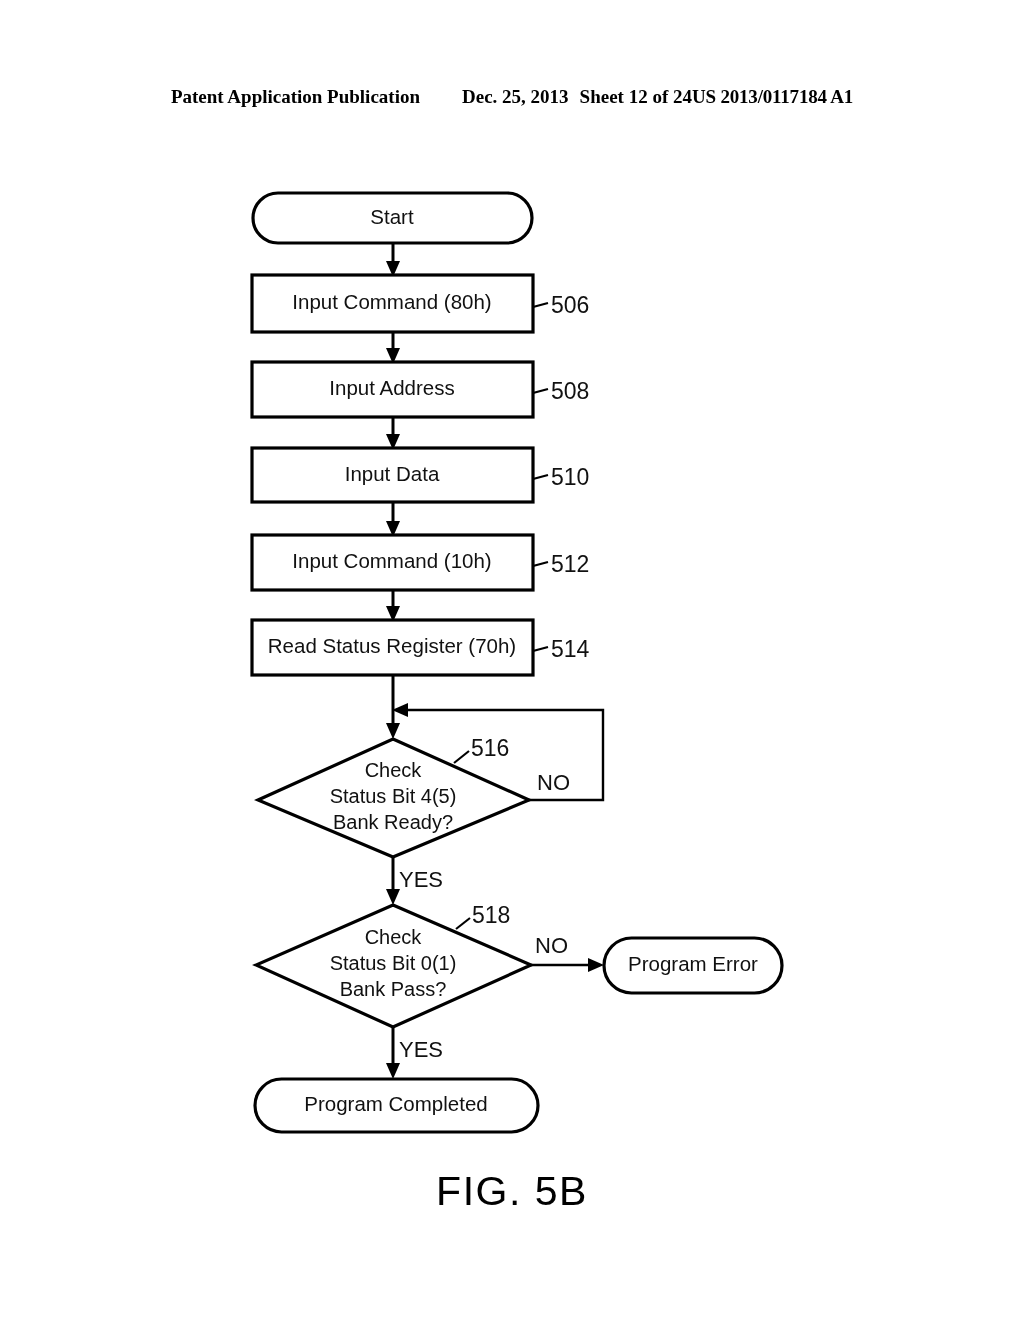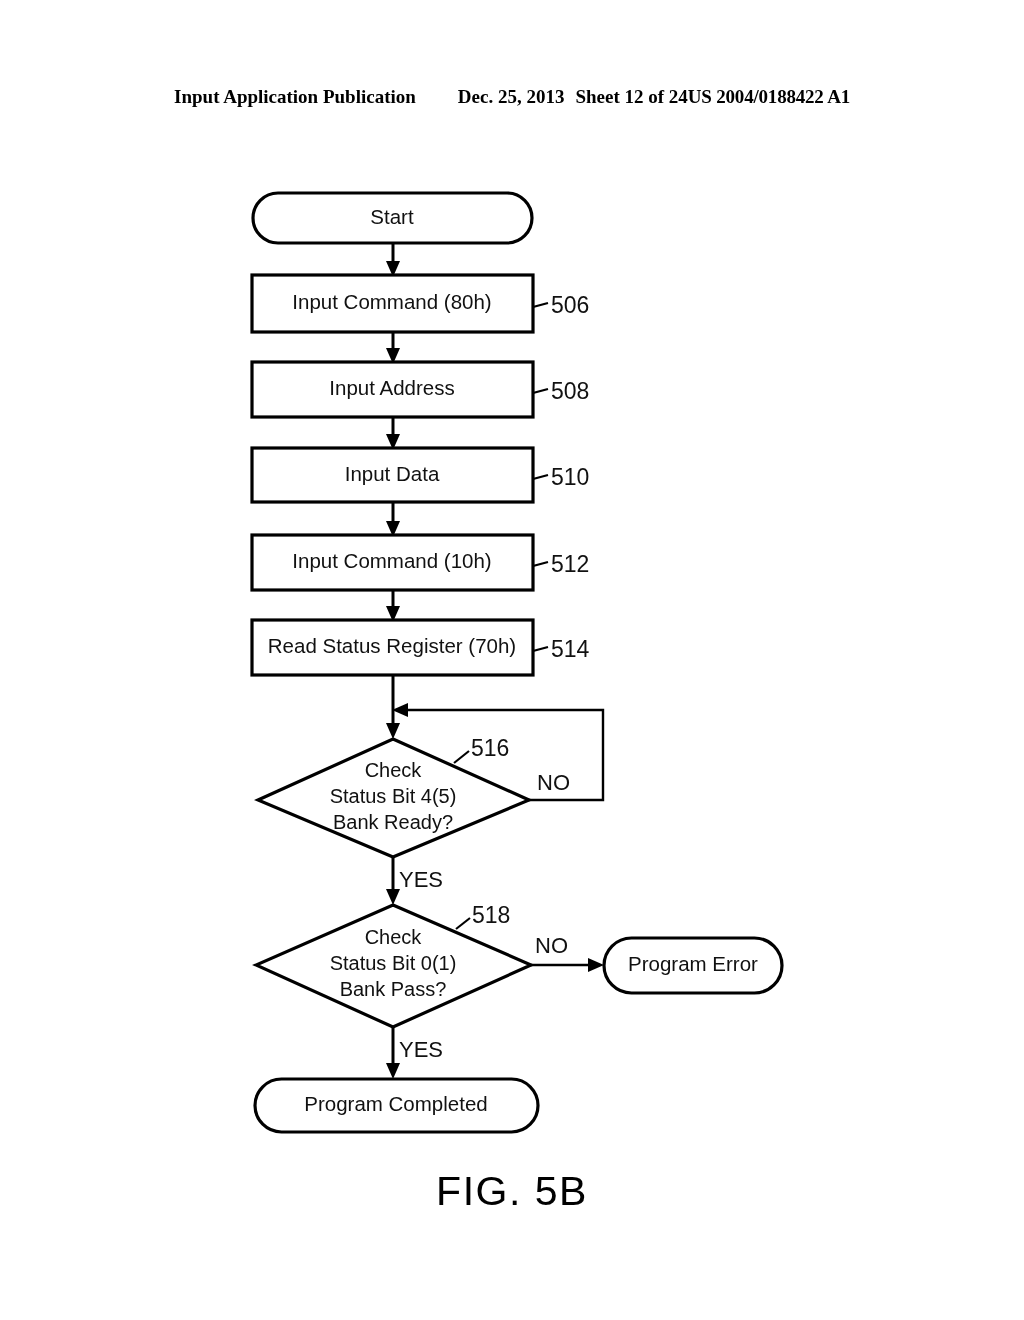--- a/index.html
+++ b/index.html
@@ -116,24 +116,24 @@
     letter-spacing: 1.5px;
     color: #000000;
   }
 </style>
 </head>
 <body>
 
 <div id="page">
 
   <div id="page-header">
-    <span class="hdr-pub">Input Application Publication</span>
+    <span class="hdr-pub">Patent Application Publication</span>
     <span class="hdr-date">Dec. 25, 2013</span>
     <span class="hdr-sheet">Sheet 12 of 24</span>
-    <span class="hdr-patno">US 2004/0188422 A1</span>
+    <span class="hdr-patno">US 2013/0117184 A1</span>
   </div>
 
   <svg id="flowchart" viewBox="0 0 1024 1320">
 
     <g>
       <line class="conn" x1="393" y1="243" x2="393" y2="268"></line>
       <polygon class="arrowhead" points="393,277 386,261 400,261"></polygon>
     </g>
     <g>
       <line class="conn" x1="393" y1="332" x2="393" y2="355"></line>

